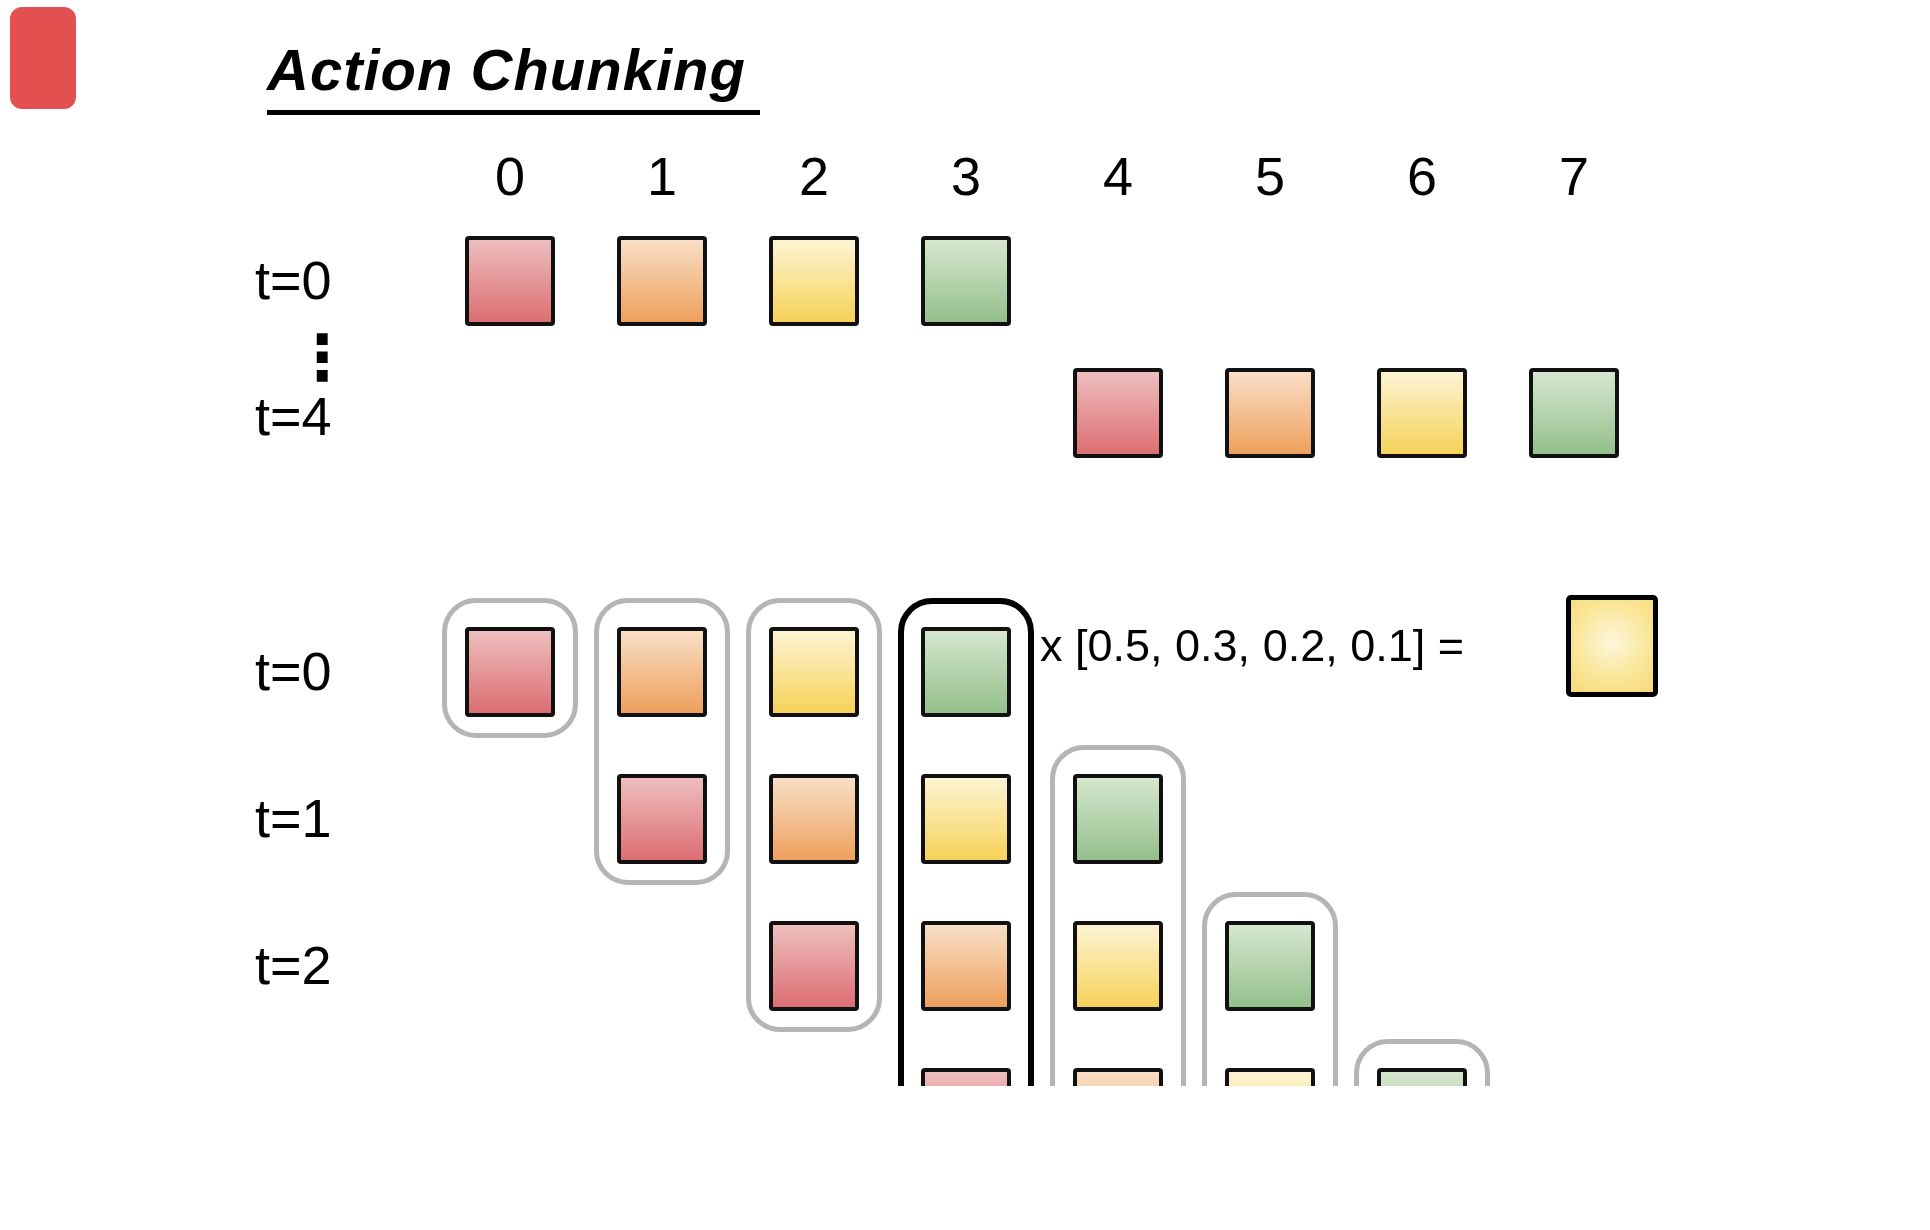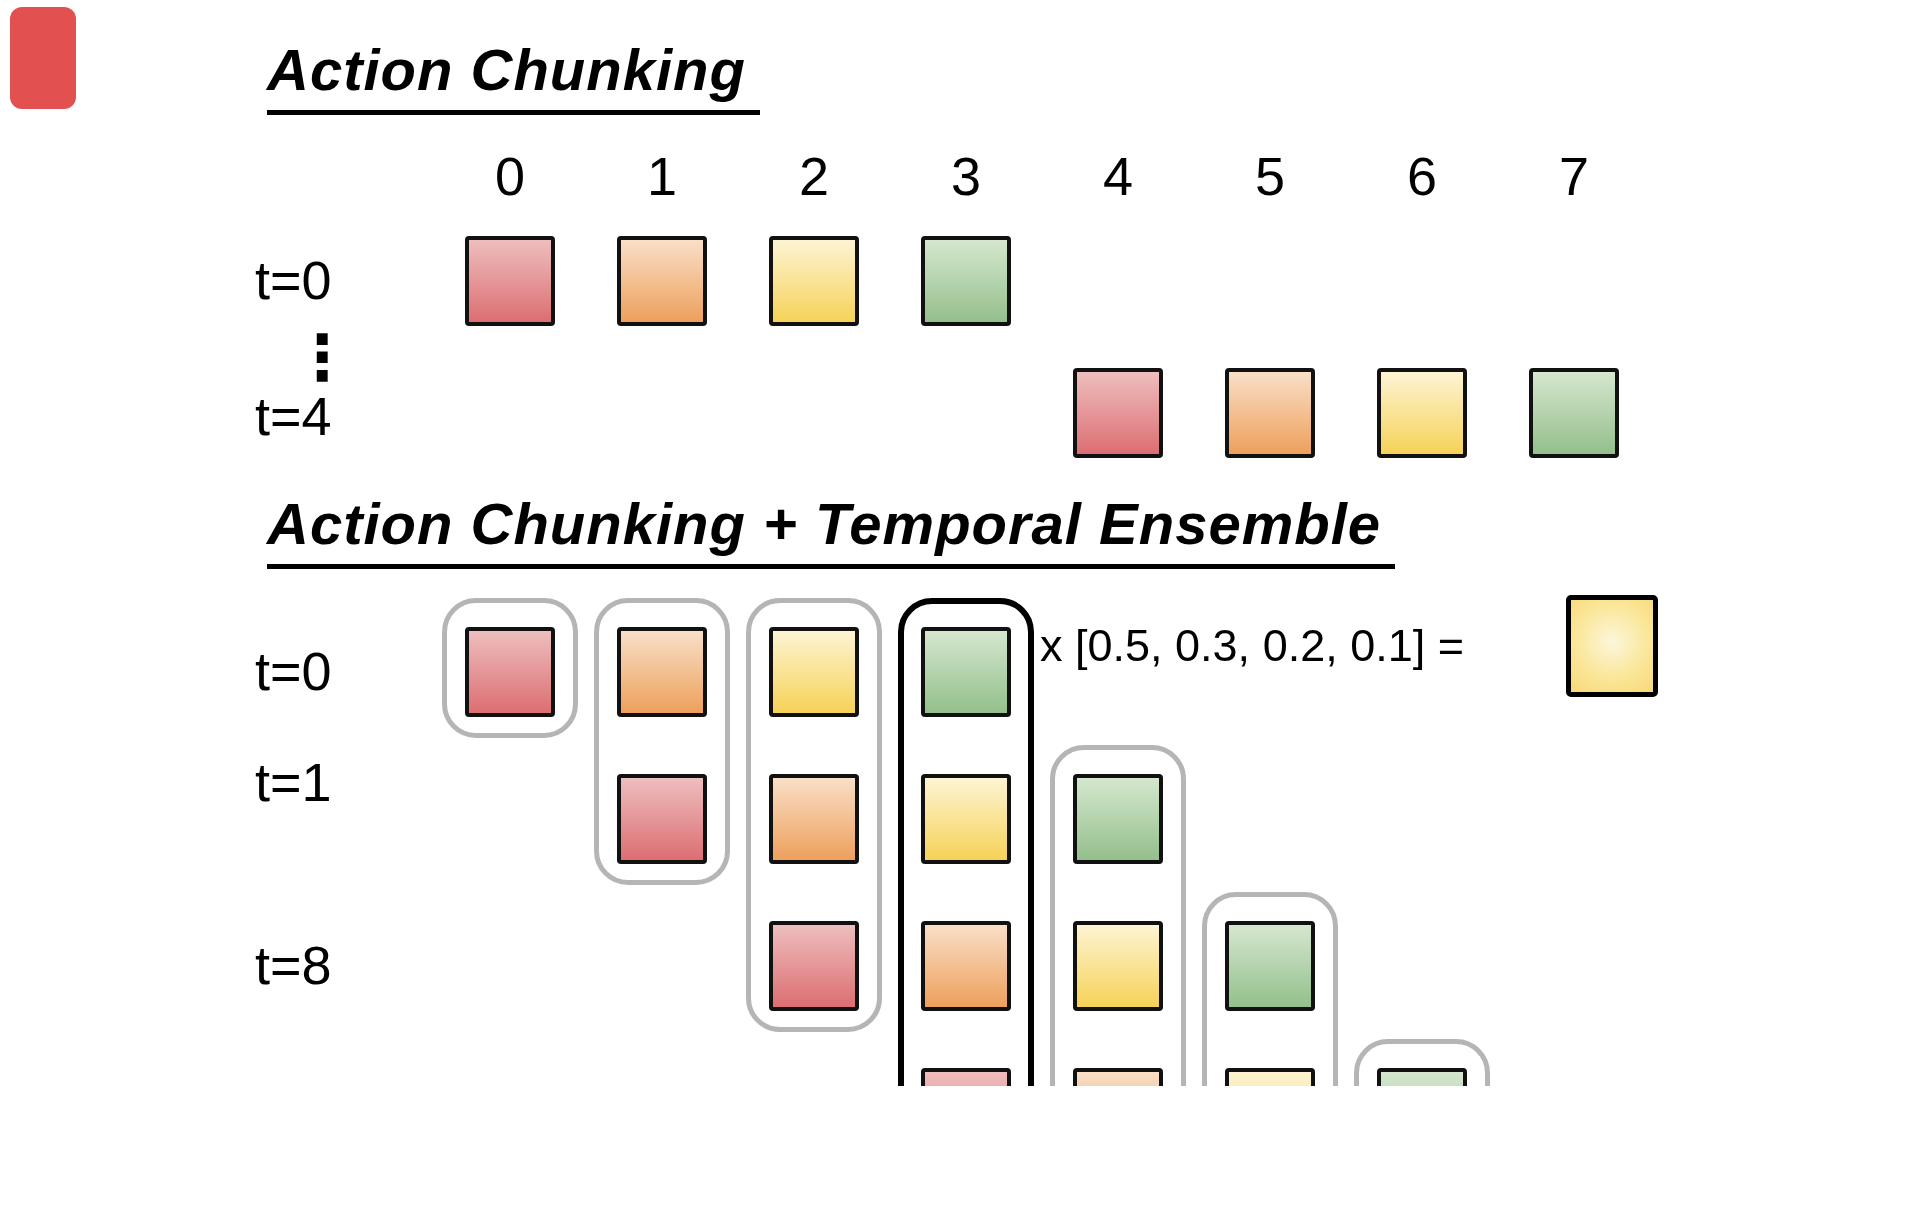--- a/index.html
+++ b/index.html
@@ -68,43 +68,42 @@
       <div class="sq" style="left: 769px; top: 236px; background: linear-gradient(rgb(253, 244, 211) 0%, rgb(246, 210, 88) 100%); border-color: rgb(17, 17, 17);"></div>
       <div class="sq" style="left: 921px; top: 236px; background: linear-gradient(rgb(213, 231, 206) 0%, rgb(148, 191, 140) 100%); border-color: rgb(17, 17, 17);"></div>
       <div class="rowlabel" style="left: 255px; top: 384px;">t=4</div>
       <div class="sq" style="left: 1073px; top: 368px; background: linear-gradient(rgb(238, 190, 190) 0%, rgb(220, 110, 114) 100%); border-color: rgb(17, 17, 17);"></div>
       <div class="sq" style="left: 1225px; top: 368px; background: linear-gradient(rgb(249, 223, 199) 0%, rgb(237, 160, 92) 100%); border-color: rgb(17, 17, 17);"></div>
       <div class="sq" style="left: 1377px; top: 368px; background: linear-gradient(rgb(253, 244, 211) 0%, rgb(246, 210, 88) 100%); border-color: rgb(17, 17, 17);"></div>
       <div class="sq" style="left: 1529px; top: 368px; background: linear-gradient(rgb(213, 231, 206) 0%, rgb(148, 191, 140) 100%); border-color: rgb(17, 17, 17);"></div>
     </div>
   <div class="ellipsis" id="s1-ellipsis" style="left:291px;top:330px;">⋮</div>
 
-  <div class="title" id="title2" style="left:267px;top:492px;">Action Chunking + Temporal Ensemble</div>
 
   <div id="group-clip">
       <div class="group" style="left: 442px; top: 598px; height: 140px; border: 5px solid rgb(181, 181, 181);"></div>
       <div class="group" style="left: 594px; top: 598px; height: 287px; border: 5px solid rgb(181, 181, 181);"></div>
       <div class="group" style="left: 746px; top: 598px; height: 434px; border: 5px solid rgb(181, 181, 181);"></div>
       <div class="group" style="left: 898px; top: 598px; height: 598px; border: 6px solid rgb(0, 0, 0);"></div>
       <div class="group" style="left: 1050px; top: 745px; height: 545px; border: 5px solid rgb(181, 181, 181);"></div>
       <div class="group" style="left: 1202px; top: 892px; height: 398px; border: 5px solid rgb(181, 181, 181);"></div>
       <div class="group" style="left: 1354px; top: 1039px; height: 251px; border: 5px solid rgb(181, 181, 181);"></div>
     </div>
   <div id="s2-rows">
       <div class="rowlabel" style="left: 255px; top: 639px;">t=0</div>
       <div class="sq" style="left: 465px; top: 627px; background: linear-gradient(rgb(238, 190, 190) 0%, rgb(220, 110, 114) 100%); border-color: rgb(17, 17, 17);"></div>
       <div class="sq" style="left: 617px; top: 627px; background: linear-gradient(rgb(249, 223, 199) 0%, rgb(237, 160, 92) 100%); border-color: rgb(17, 17, 17);"></div>
       <div class="sq" style="left: 769px; top: 627px; background: linear-gradient(rgb(253, 244, 211) 0%, rgb(246, 210, 88) 100%); border-color: rgb(17, 17, 17);"></div>
       <div class="sq" style="left: 921px; top: 627px; background: linear-gradient(rgb(213, 231, 206) 0%, rgb(148, 191, 140) 100%); border-color: rgb(17, 17, 17);"></div>
-      <div class="rowlabel" style="left: 255px; top: 750px;">t=1</div>
+      <div class="rowlabel" style="left: 255px; top: 786px;">t=1</div>
       <div class="sq" style="left: 617px; top: 774px; background: linear-gradient(rgb(238, 190, 190) 0%, rgb(220, 110, 114) 100%); border-color: rgb(17, 17, 17);"></div>
       <div class="sq" style="left: 769px; top: 774px; background: linear-gradient(rgb(249, 223, 199) 0%, rgb(237, 160, 92) 100%); border-color: rgb(17, 17, 17);"></div>
       <div class="sq" style="left: 921px; top: 774px; background: linear-gradient(rgb(253, 244, 211) 0%, rgb(246, 210, 88) 100%); border-color: rgb(17, 17, 17);"></div>
       <div class="sq" style="left: 1073px; top: 774px; background: linear-gradient(rgb(213, 231, 206) 0%, rgb(148, 191, 140) 100%); border-color: rgb(17, 17, 17);"></div>
-      <div class="rowlabel" style="left: 255px; top: 933px;">t=8</div>
+      <div class="rowlabel" style="left: 255px; top: 933px;">t=2</div>
       <div class="sq" style="left: 769px; top: 921px; background: linear-gradient(rgb(238, 190, 190) 0%, rgb(220, 110, 114) 100%); border-color: rgb(17, 17, 17);"></div>
       <div class="sq" style="left: 921px; top: 921px; background: linear-gradient(rgb(249, 223, 199) 0%, rgb(237, 160, 92) 100%); border-color: rgb(17, 17, 17);"></div>
       <div class="sq" style="left: 1073px; top: 921px; background: linear-gradient(rgb(253, 244, 211) 0%, rgb(246, 210, 88) 100%); border-color: rgb(17, 17, 17);"></div>
       <div class="sq" style="left: 1225px; top: 921px; background: linear-gradient(rgb(213, 231, 206) 0%, rgb(148, 191, 140) 100%); border-color: rgb(17, 17, 17);"></div>
       <div class="rowlabel" style="left: 255px; top: 1080px;">t=3</div>
       <div class="sq" style="left: 921px; top: 1068px; background: linear-gradient(rgb(238, 190, 190) 0%, rgb(220, 110, 114) 100%); border-color: rgb(17, 17, 17);"></div>
       <div class="sq" style="left: 1073px; top: 1068px; background: linear-gradient(rgb(249, 223, 199) 0%, rgb(237, 160, 92) 100%); border-color: rgb(17, 17, 17);"></div>
       <div class="sq" style="left: 1225px; top: 1068px; background: linear-gradient(rgb(253, 244, 211) 0%, rgb(246, 210, 88) 100%); border-color: rgb(17, 17, 17);"></div>
       <div class="sq" style="left: 1377px; top: 1068px; background: linear-gradient(rgb(213, 231, 206) 0%, rgb(148, 191, 140) 100%); border-color: rgb(17, 17, 17);"></div>
     </div>

